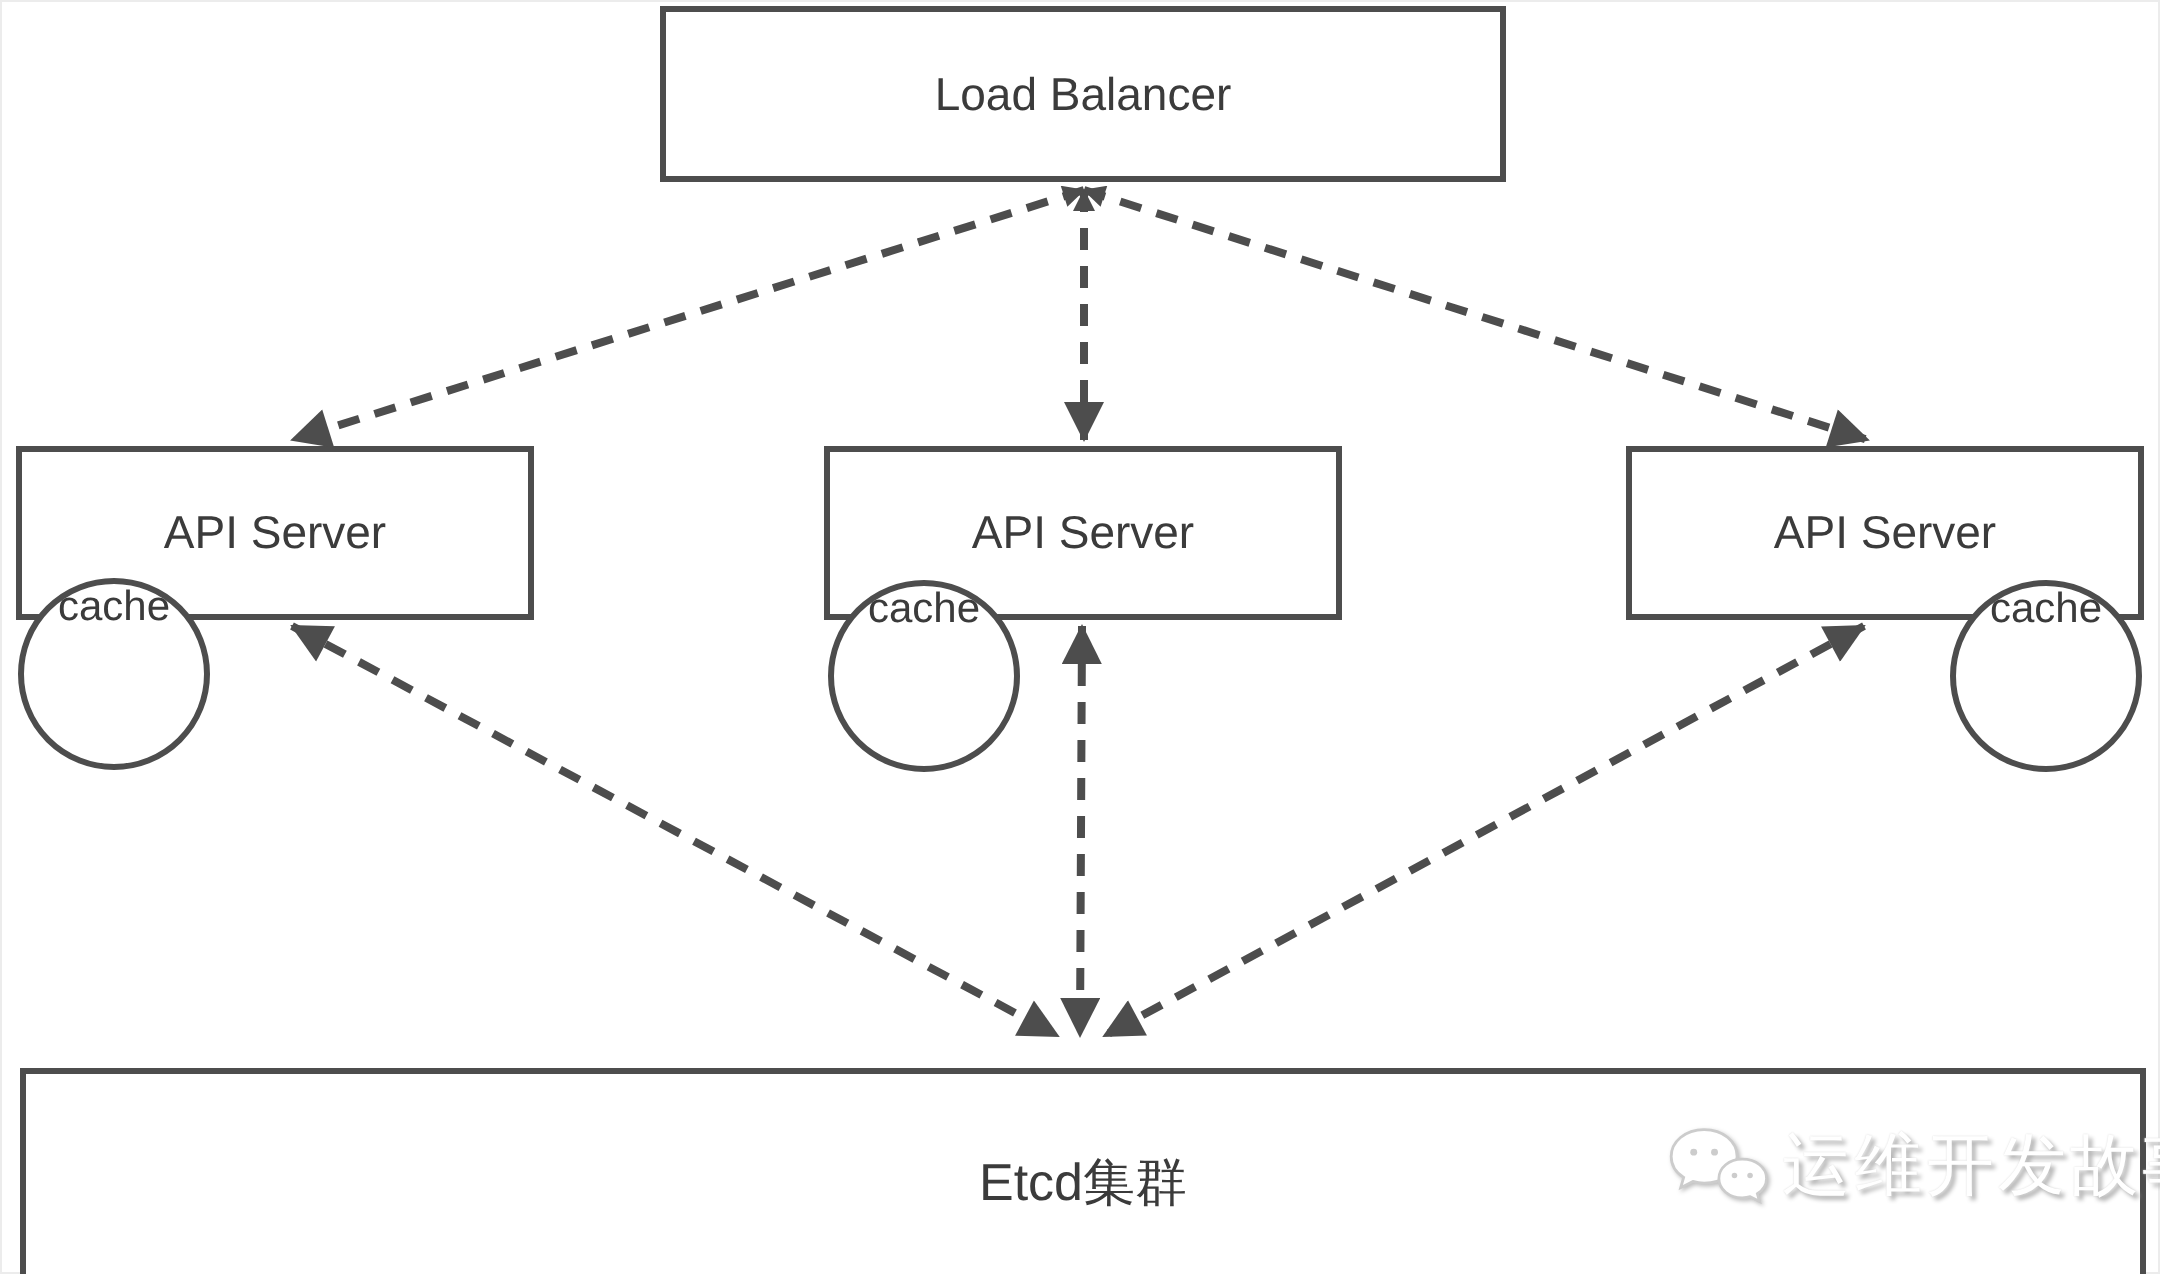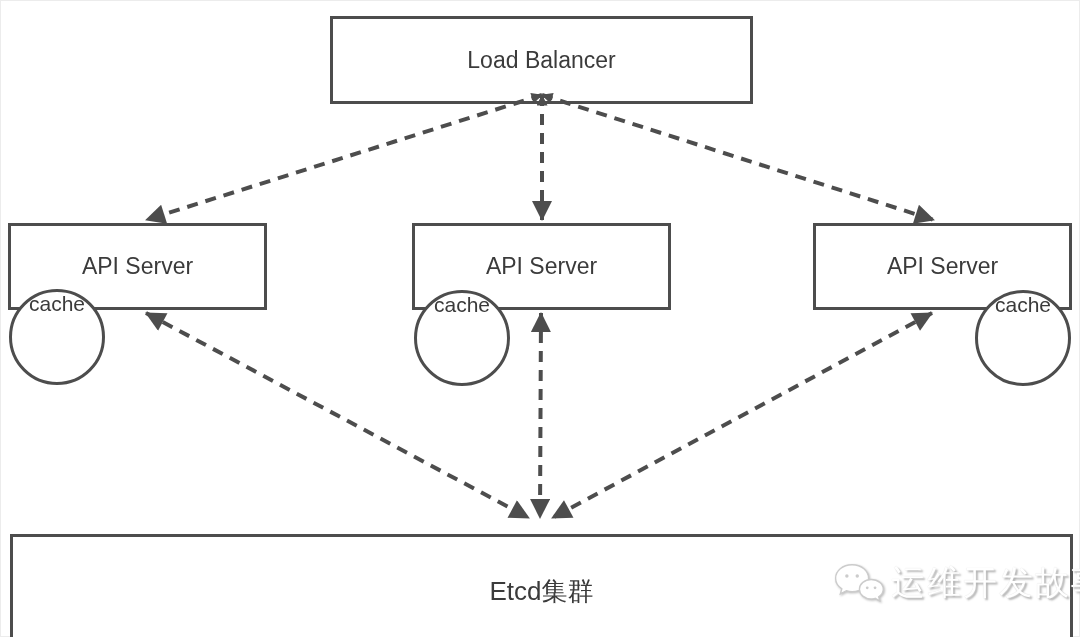--- a/index.html
+++ b/index.html
@@ -21,21 +21,21 @@
     background: #ffffff;
     border: 3px solid #4d4d4d;
     display: flex;
     align-items: center;
     justify-content: center;
     color: #3b3b3b;
     box-sizing: border-box;
     z-index: 1;
   }
   .node .label { text-align: center; }
-  .lb    { left: 330px; top: 16px;   width: 423px;  height: 88px;  font-size: 23px; }
+  .lb    { left: 330px; top: 3px;   width: 423px;  height: 88px;  font-size: 23px; }
   .api-1 { left: 8px;   top: 223px; width: 259px;  height: 87px;  font-size: 23px; }
   .api-2 { left: 412px; top: 223px; width: 259px;  height: 87px;  font-size: 23px; }
   .api-3 { left: 813px; top: 223px; width: 259px;  height: 87px;  font-size: 23px; }
   .etcd  { left: 10px;  top: 534px; width: 1063px; height: 114px; font-size: 26px; }
   .cache {
     position: absolute;
     width: 96px;
     height: 96px;
     border-radius: 50%;
     background: #ffffff;

